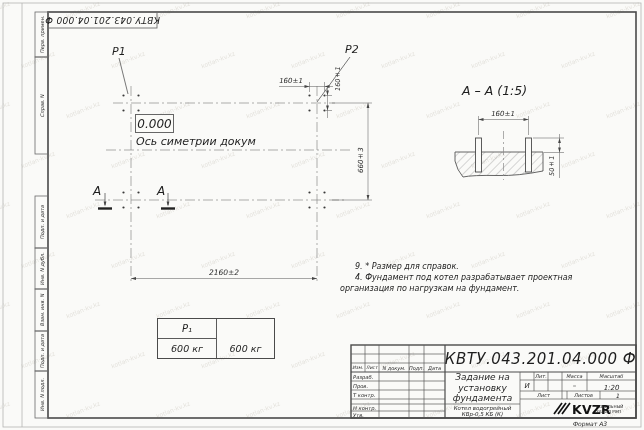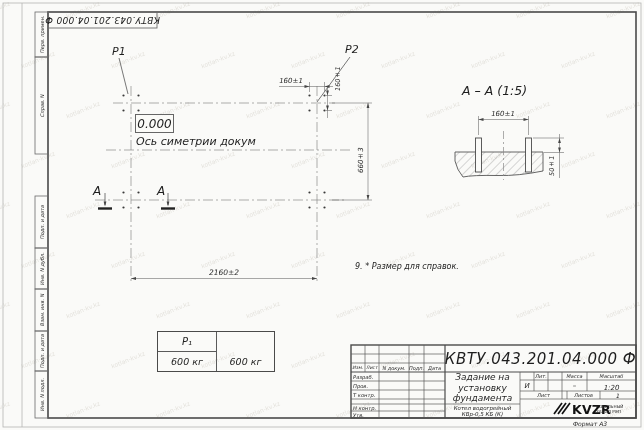--- a/index.html
+++ b/index.html
@@ -267,28 +267,29 @@
 
 <div class="t c dim" style="left:276px; top:76px; width:30px; height:9px;">160±1</div>
 <div class="t c vt dim" style="left:331px; top:65px; width:13px; height:28px; font-size:6.5px;">160±1</div>
 <div class="t c vt dim" style="left:354px; top:141px; width:13px; height:38px;">660±3</div>
 <div class="t c dim" style="left:196px; top:267px; width:56px; height:10px; font-size:7.5px;">2160±2</div>
 
 <div class="t" style="left:462px; top:83px; font-size:12.5px;">А – А (1:5)</div>
 <div class="t c dim" style="left:488px; top:109px; width:30px; height:9px;">160±1</div>
 <div class="t c vt dim" style="left:545px; top:152px; width:13px; height:28px; font-size:6.5px;">50±1</div>
 
-<div style="position:absolute; z-index:3; left:157px; top:331px; width:118px; height:41px; border:1.2px solid #4a4a4a; box-sizing:border-box;">
+<div style="position:absolute; z-index:3; left:157px; top:318px; width:118px; height:41px; border:1.2px solid #4a4a4a; box-sizing:border-box;">
   <div class="t c" style="left:0;    top:0;    width:59px; height:20px; font-size:10px; border-right:0.8px solid #5a5a5a; border-bottom:0.8px solid #5a5a5a; box-sizing:border-box;">P₁</div>
   <div class="t c" style="left:0;    top:20px; width:59px; height:19px; font-size:9.5px; border-right:0.8px solid #5a5a5a; box-sizing:border-box;">600 кг</div>
   <div class="t c" style="left:59px; top:20px; width:57px; height:19px; font-size:9.5px;">600 кг</div>
 </div>
 
 <div style="position:absolute; z-index:3; left:340px; top:262px; width:264px;">
   <p class="note">9. * Размер для справок.</p>
+  <p class="note">4. Фундамент под котел разрабатывает проектная организация по нагрузкам на фундамент.</p>
 </div>
 
 <div class="t c" style="left:445px; top:345px; width:191px; height:27px; font-size:15px; letter-spacing:0.5px;">КВТУ.043.201.04.000 Ф</div>
 
 <div class="t c small" style="left:351px; top:363px; width:14px; height:9px; font-size:4.6px;">Изм.</div>
 <div class="t c small" style="left:365px; top:363px; width:14px; height:9px; font-size:4.6px;">Лист</div>
 <div class="t c small" style="left:379px; top:363px; width:30px; height:9px;">N докум.</div>
 <div class="t c small" style="left:409px; top:363px; width:15px; height:9px;">Подп.</div>
 <div class="t c small" style="left:424px; top:363px; width:21px; height:9px;">Дата</div>
 

